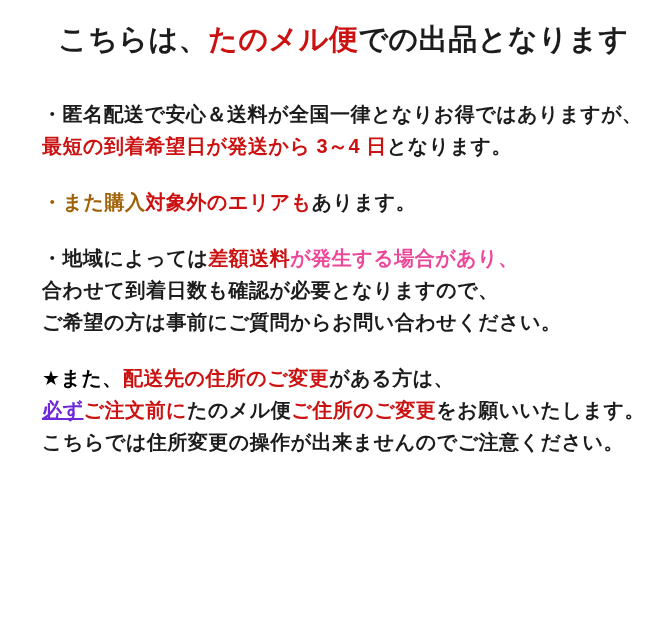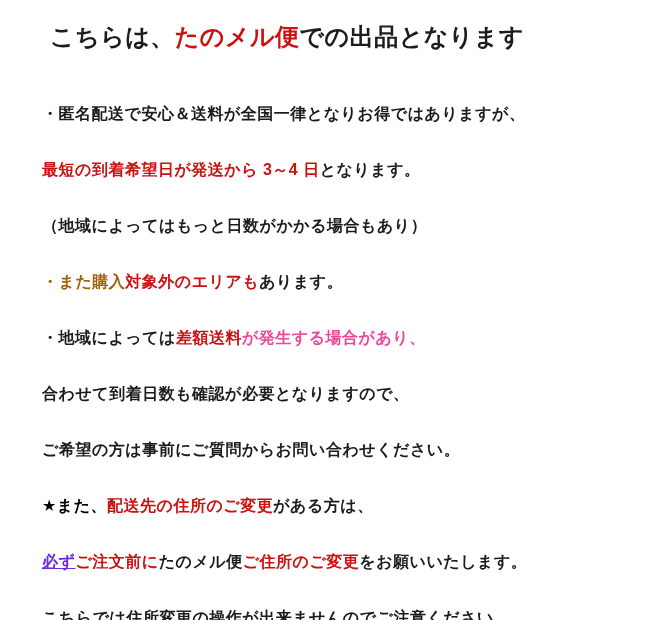--- a/index.html
+++ b/index.html
@@ -11,62 +11,57 @@
     width: 650px;
     height: 620px;
     overflow: hidden;
     font-family: "Liberation Sans", "DejaVu Sans", sans-serif;
     font-weight: bold;
   }
   .container {
     padding: 18px 20px 0 42px;
   }
   .title {
-    font-size: 24px;
+    font-size: 29px;
     line-height: 42px;
-    margin: 0 0 38px 8px;
+    margin: 0 0 38px 16px;
     white-space: nowrap;
     letter-spacing: 0.5px;
-    font-family: Liberation Mono, monospace;
   }
   .para {
     margin: 0 0 24px 0;
   }
   .para:last-child {
     margin-bottom: 0;
   }
   .line {
-    font-size: 16px;
+    font-size: 20px;
     line-height: 32px;
     white-space: nowrap;
     letter-spacing: 0.5px;
-    margin-top: 24px;
   }
   .seg {
     display: inline;
   }
 </style>
 </head>
 <body style="background: rgb(255, 255, 255);">
 
 <div class="container">
 
   <h1 class="title">
     <span class="seg" style="color: rgb(28, 28, 28);">こちらは、</span><span class="seg" style="color: rgb(204, 17, 17);">たのメル便</span><span class="seg" style="color: rgb(28, 28, 28);">での出品となります</span>
   </h1>
 
   <div class="para">
     <div class="line">
       <span class="seg" style="color: rgb(28, 28, 28);">・匿名配送で安心＆送料が全国一律となりお得ではありますが、</span>
     </div>
     <div class="line">
       <span class="seg" style="color: rgb(204, 17, 17); text-align: center;">最短の到着希望日が発送から 3～4 日</span><span class="seg" style="color: rgb(28, 28, 28);">となります。</span>
-    </div>
-    <div class="line">
-      <span class="seg" style="color: rgb(28, 28, 28);">（地域によってはもっと日数がかかる場合もあり）</span>
     </div>
   </div>
 
   <div class="para">
     <div class="line">
       <span class="seg" style="color: #a16207;">・また購入</span><span class="seg" style="color: rgb(204, 17, 17);">対象外のエリアも</span><span class="seg" style="color: rgb(28, 28, 28);">あります。</span>
     </div>
   </div>
 
 

